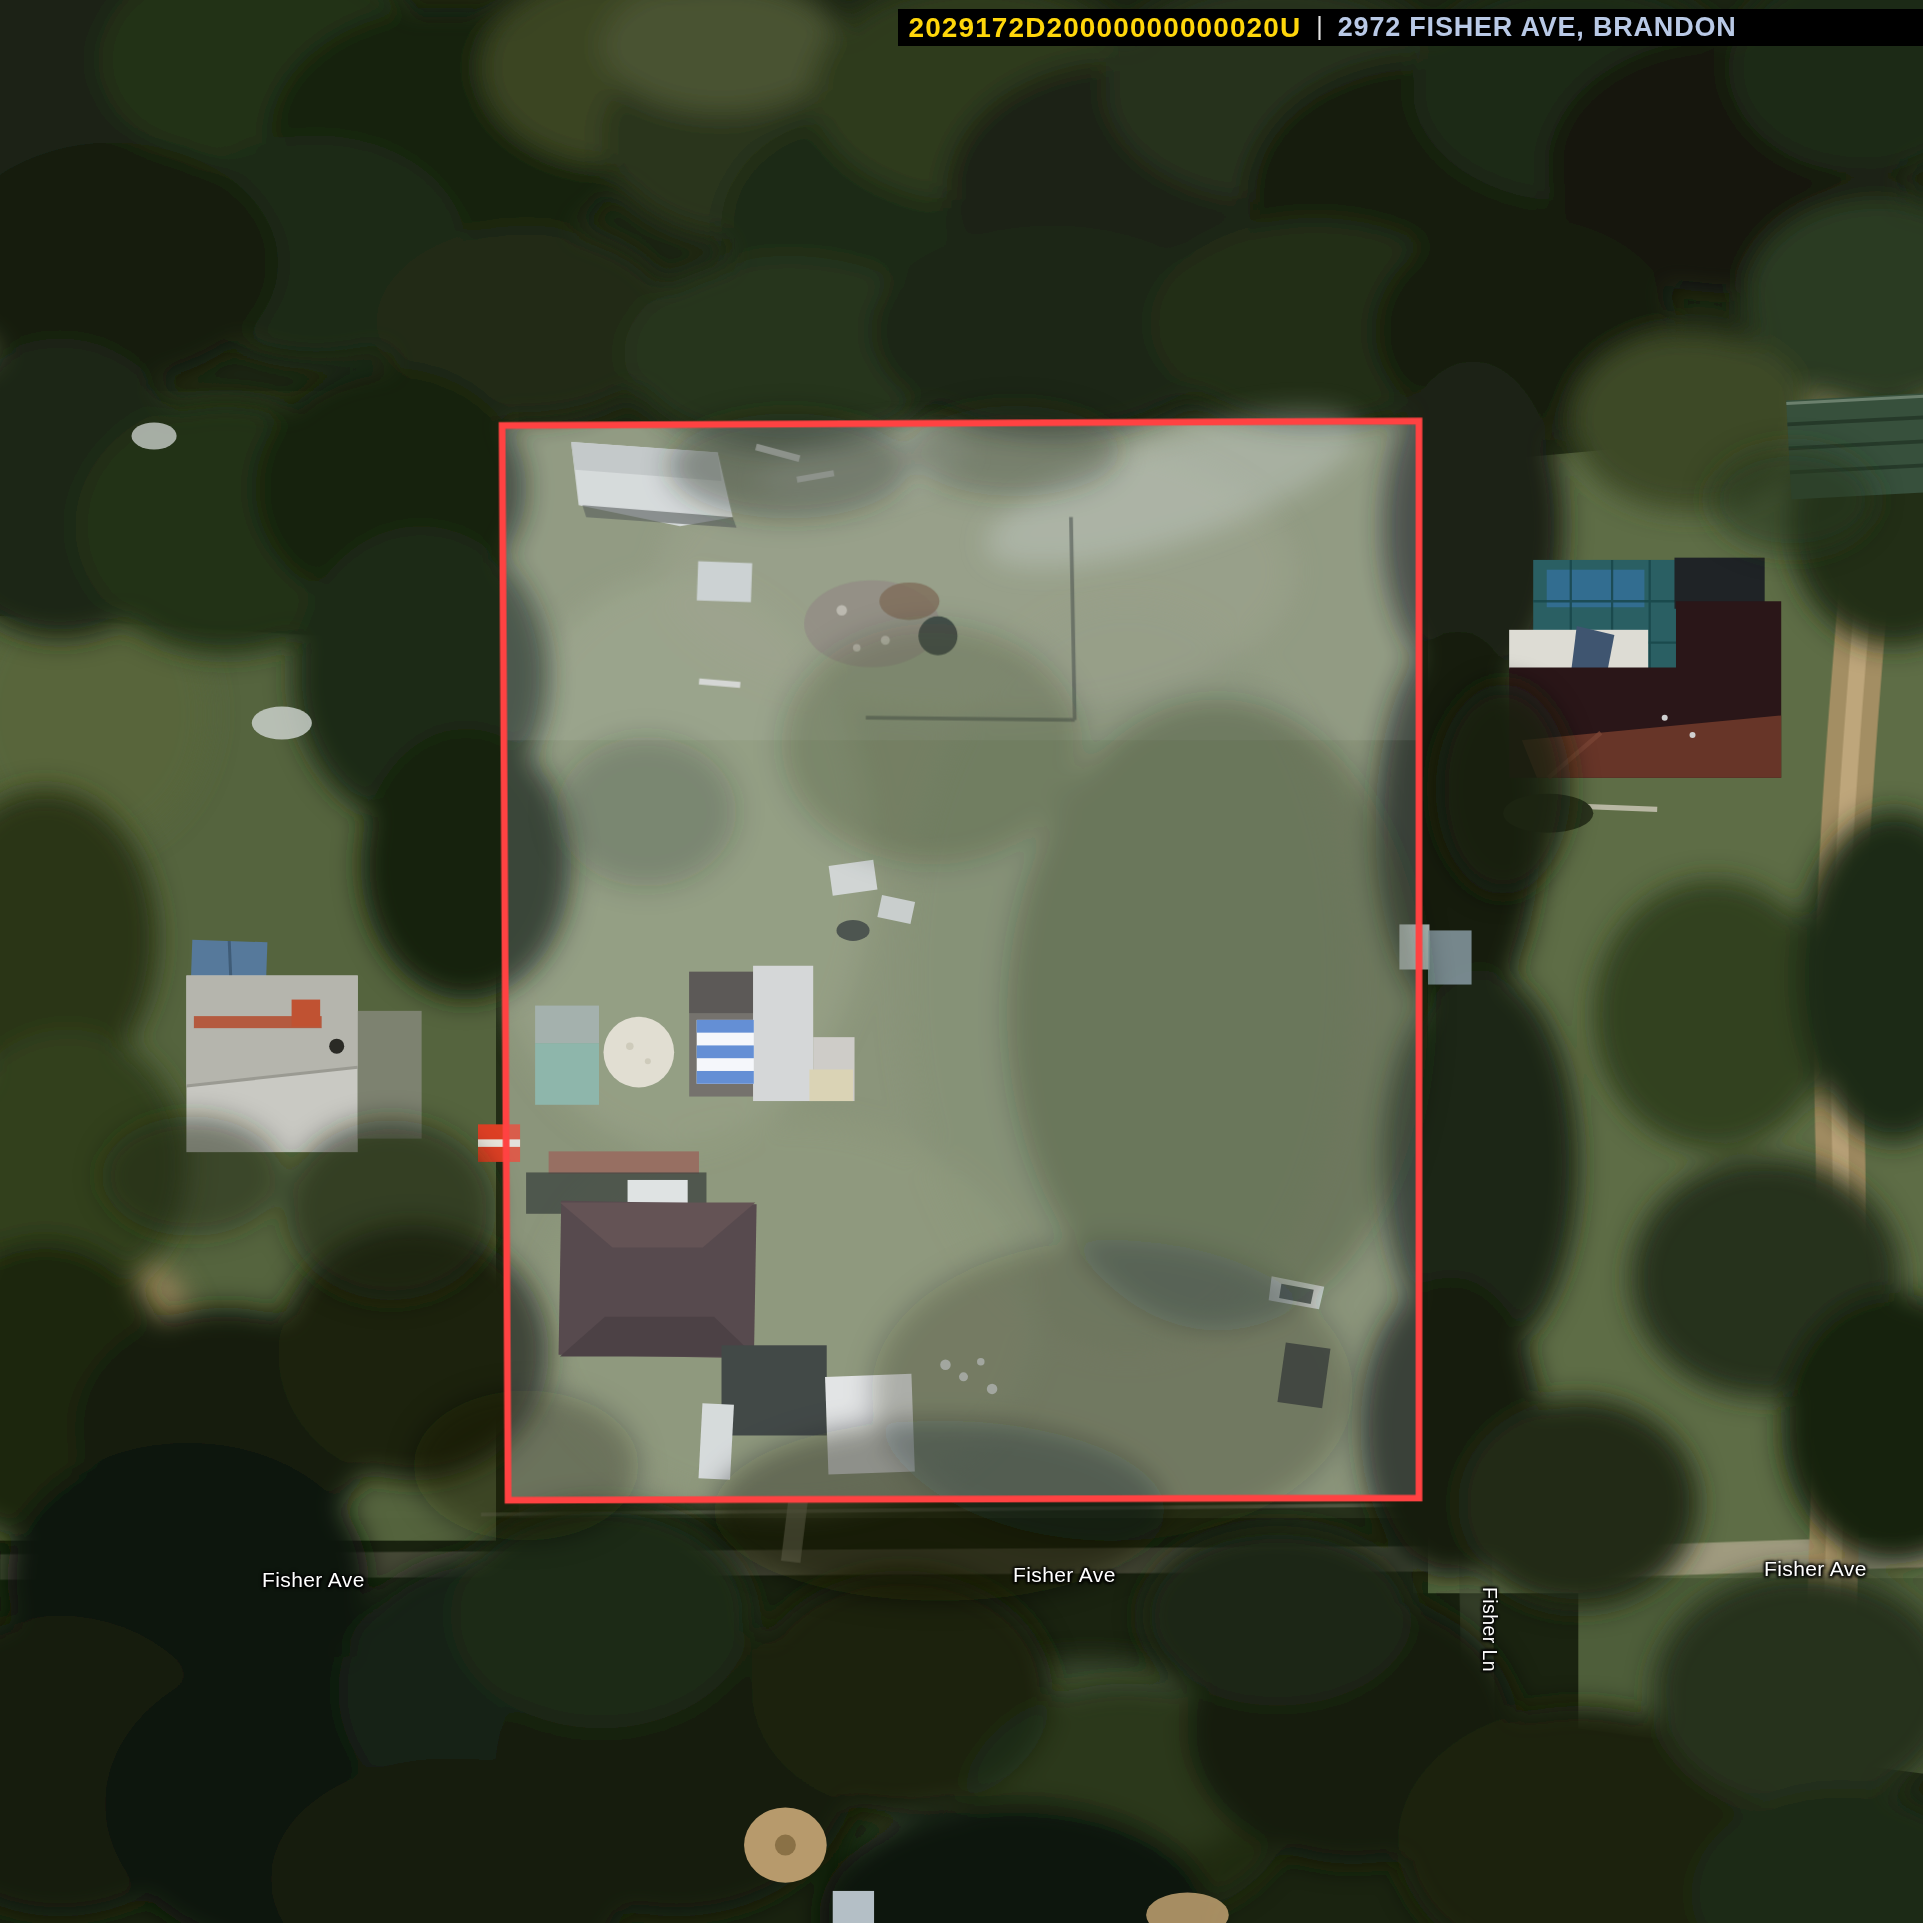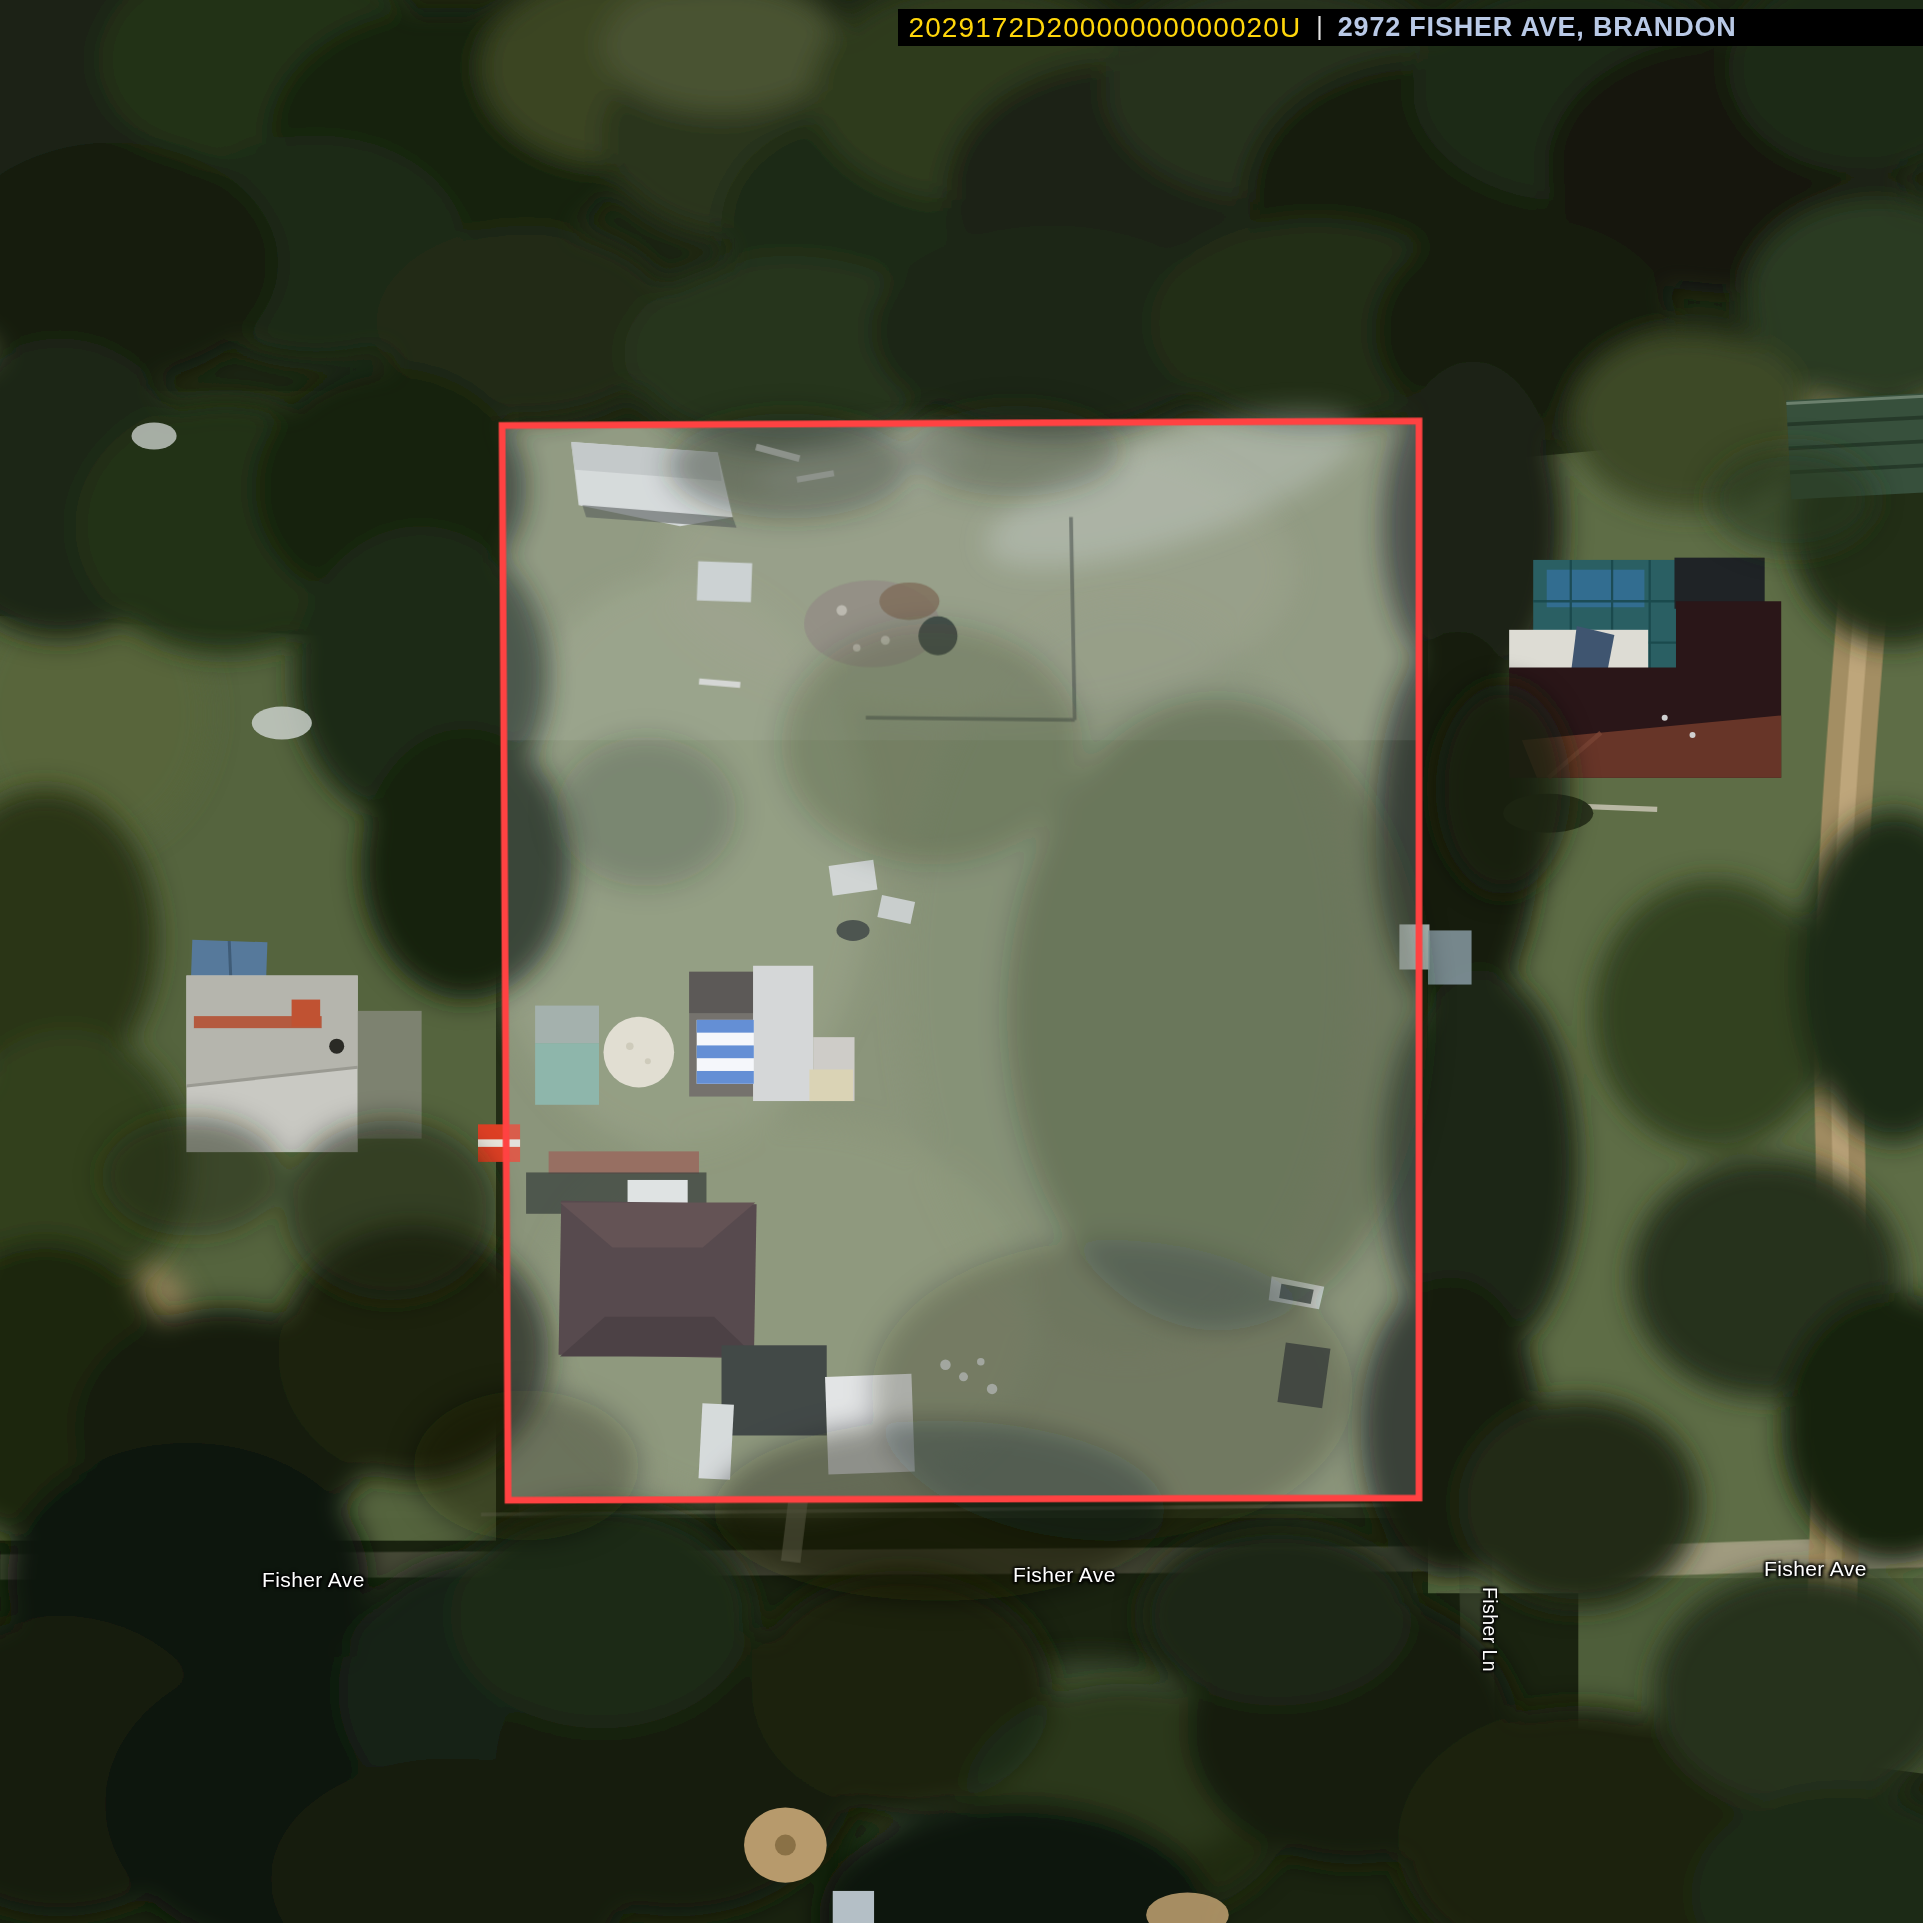--- a/index.html
+++ b/index.html
@@ -9,21 +9,21 @@
   .map-stage svg{position:absolute;inset:0;display:block;}
   .street-label{position:absolute;color:#ffffff;font-size:21px;font-weight:400;
        letter-spacing:0.4px;white-space:nowrap;
        text-shadow:-1.5px -1.5px 2.3px rgba(0,0,0,.95), 1.5px -1.5px 2.3px rgba(0,0,0,.95),
                    -1.5px 1.5px 2.3px rgba(0,0,0,.95), 1.5px 1.5px 2.3px rgba(0,0,0,.95),
                     0 0 4.5px rgba(0,0,0,.8);}
   .street-label.vertical{transform-origin:0 0;transform:rotate(90deg);font-size:19.5px;}
   .header-bar{position:absolute;top:9px;left:898px;right:0;height:37px;
        background:#000000;display:flex;align-items:center;
        padding:0 13.5px 0 10.5px;box-sizing:border-box;gap:15px;}
-  .header-bar .pid{color:#ffd60a;font-size:28px;font-weight:normal;letter-spacing:1.1px;
+  .header-bar .pid{color:#ffd60a;font-size:28px;font-weight:bold;letter-spacing:1.1px;
        line-height:37px;}
   .header-bar .sep{color:#e6e6e6;font-size:25px;font-weight:400;margin-top:-1.5px;}
   .header-bar .addr{color:#b9c9e6;font-size:27px;font-weight:bold;letter-spacing:0.8px;
        line-height:37px;}
 </style>
 </head>
 <body>
 
 <div class="map-stage">
 <svg width="1924" height="1924" viewBox="0 0 2560 2560">

